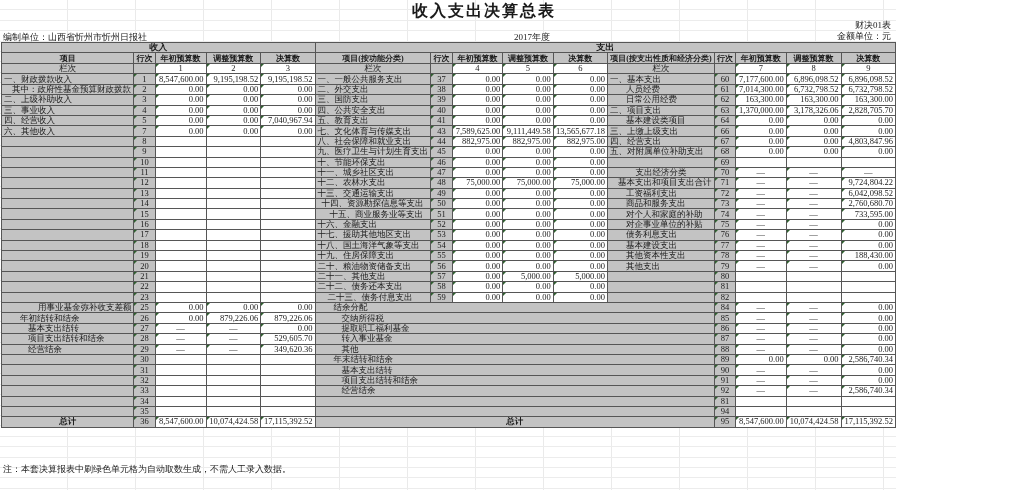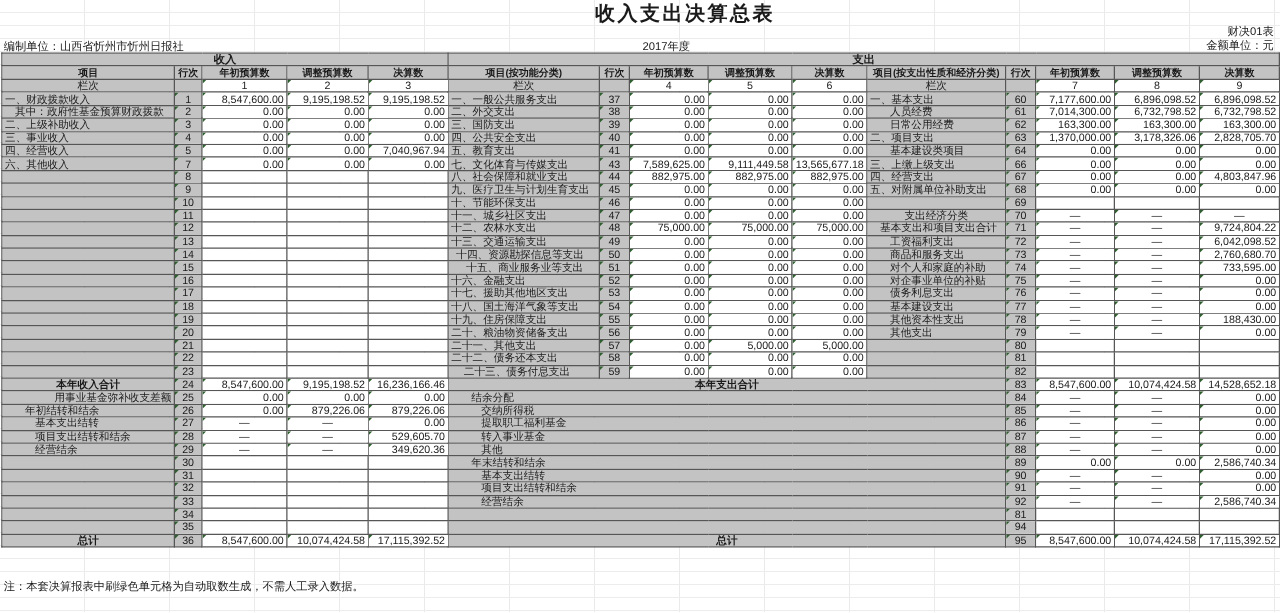--- a/index.html
+++ b/index.html
@@ -1,17 +1,17 @@
 <!DOCTYPE html>
 <html><head>
 <meta charset="utf-8">
 <style>
   html,body{margin:0;padding:0;background:#fff;}
-  .page{position:relative;width:1024px;height:490px;overflow:hidden;
-        font-family:Liberation Sans, sans-serif;color:#1a1a1a;
+  .page{position:relative;width:896px;height:490px;overflow:hidden;
+        font-family:Liberation Serif, serif;color:#1a1a1a;
         background:
           repeating-linear-gradient(to bottom, transparent 0 9.4px, #ececec 9.4px 10.4px),
           repeating-linear-gradient(to right, transparent 0 67px, #eaeaea 67px 68px),
           #fff;}
   .title{position:absolute;top:1px;left:72px;right:0;text-align:center;
          font-size:16px;font-weight:bold;letter-spacing:2px;}
   .formno{position:absolute;top:19px;right:5px;font-size:9px;}
   .amount-unit{position:absolute;top:30px;right:5px;font-size:9px;}
   .unit{position:absolute;top:31px;left:3px;font-size:9px;}
   .year{position:absolute;top:31px;left:514px;font-size:9px;}
@@ -468,32 +468,20 @@
           <td class="w num tk">0.00</td>
           <td class="w num tk">0.00</td>
           <td class="w num tk">0.00</td>
           <td class="g lab" style="padding-left: 2px;"></td>
           <td class="g ln tk">82</td>
           <td class="w"></td>
           <td class="w"></td>
           <td class="w"></td>
         </tr>
         <tr>
-          <td class="g lab b ctr">本年收入合计</td>
-          <td class="g ln tk">24</td>
-          <td class="w num tk">8,547,600.00</td>
-          <td class="w num tk">9,195,198.52</td>
-          <td class="w num tk">16,236,166.46</td>
-          <td class="g lab b ctr" colspan="6">本年支出合计</td>
-          <td class="g ln tk">83</td>
-          <td class="w num tk">8,547,600.00</td>
-          <td class="w num tk">10,074,424.58</td>
-          <td class="w num tk">14,528,652.18</td>
-        </tr>
-        <tr>
           <td class="g lab" style="padding-left: 18px; text-align: right;">用事业基金弥补收支差额</td>
           <td class="g ln tk">25</td>
           <td class="w num tk">0.00</td>
           <td class="w num tk">0.00</td>
           <td class="w num tk">0.00</td>
           <td class="g lab" colspan="6" style="padding-left: 18px;">结余分配</td>
           <td class="g ln tk">84</td>
           <td class="w ctr tk">—</td>
           <td class="w ctr tk">—</td>
           <td class="w num tk">0.00</td>

